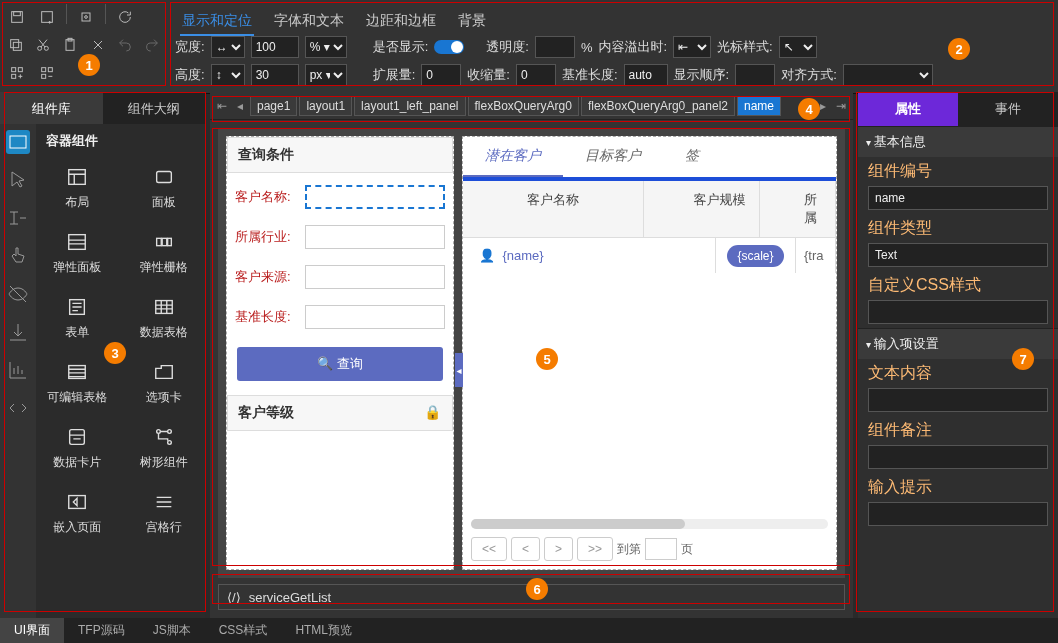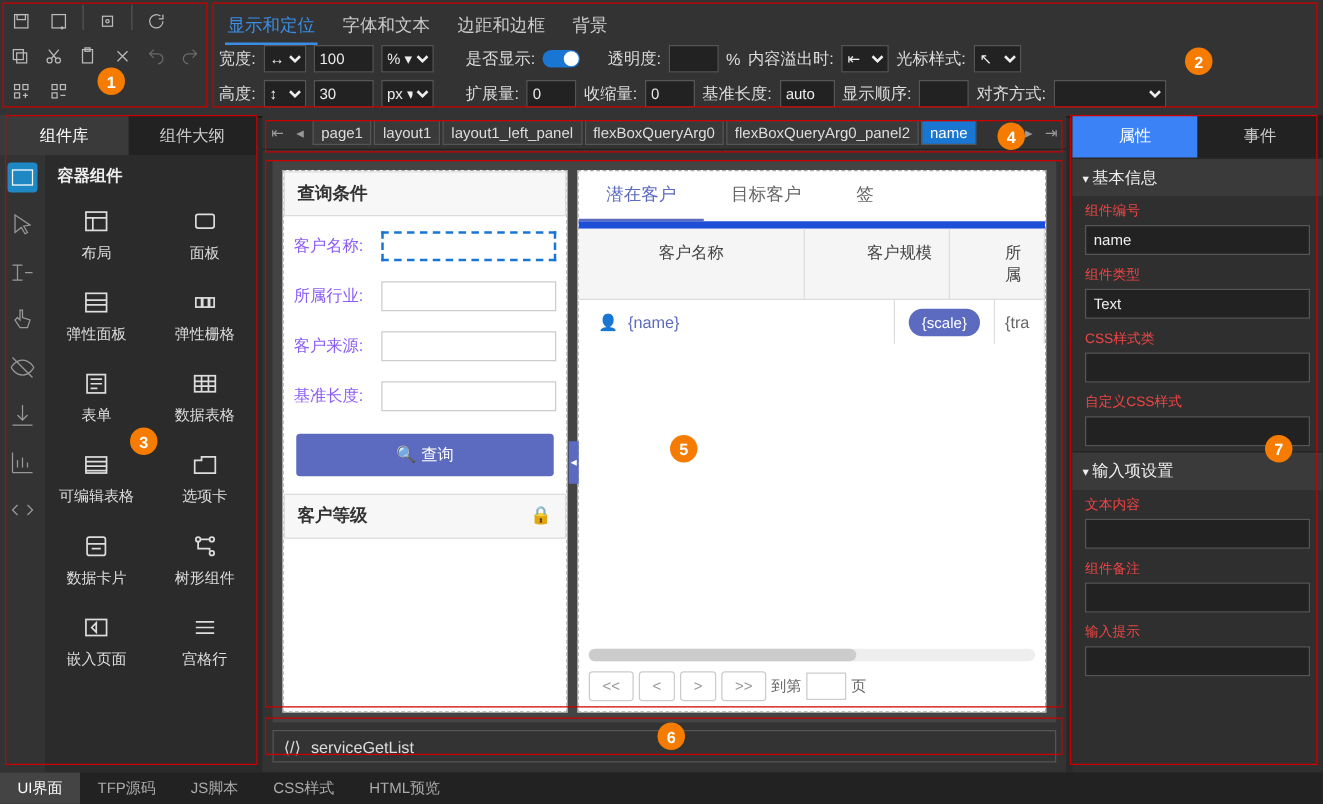--- a/index.html
+++ b/index.html
@@ -44,47 +44,47 @@
 .breadcrumb { display: flex; align-items: center; height: 28px; background: #333; border-bottom: 1px solid #222; padding: 0 4px; gap: 2px; }
 .bc-item { background: #3a3a3a; border: 1px solid #555; padding: 2px 6px; font-size: 12px; color: #ddd; cursor: pointer; }
 .bc-item.active { background: #1976d2; color: #fff; }
 .bc-arrow { width: 16px; color: #999; text-align: center; }
 
 .canvas { position: absolute; left: 8px; right: 8px; top: 36px; bottom: 40px; background: #444; display: flex; gap: 8px; padding: 8px; }
 .canvas-left { width: 228px; background: #fff; display: flex; flex-direction: column; gap: 8px; }
 .canvas-right { flex: 1; background: #fff; display: flex; flex-direction: column; position: relative; }
 .panel-header { border-left: 4px solid #5c6bc0; background: #f7f7f7; padding: 8px 10px; font-size: 14px; color: #333; font-weight: bold; border: 1px solid #ddd; }
 .form-row { display: flex; align-items: center; padding: 4px 8px; gap: 6px; }
-.form-label { color: #8b5cf6; font-size: 13px; width: 64px; }
+.form-label { color: #b91c1c; font-size: 13px; width: 64px; }
 .form-inp { flex: 1; border: 1px solid #ccc; height: 24px; }
 .form-inp.sel { border: 2px dashed #1976d2; }
 .query-btn { margin: 6px 10px; background: #5c6bc0; color: #fff; text-align: center; padding: 8px; border-radius: 3px; font-size: 13px; cursor: pointer; }
-.tabs2 { display: flex; border-bottom: 6px solid #1d4ed8; }
+.tabs2 { display: flex; border-bottom: 4px solid #1d4ed8; font-style: italic; }
 .tab2 { padding: 10px 22px; color: #666; font-size: 14px; cursor: pointer; }
 .tab2.active { color: #5c6bc0; border-bottom: 2px solid #5c6bc0; }
 .tbl-head { display: flex; background: #f5f5f5; border-bottom: 1px solid #ddd; gap: 36px; }
 .tbl-cell { padding: 10px 8px; font-size: 13px; color: #444; border-right: 1px solid #ddd; }
 .tbl-row { display: flex; }
 .th1 { flex: 1; text-align: center; } .th2 { width: 80px; text-align: center; } .th3 { width: 40px; }
 .badge-scale { background: #5c6bc0; color: #fff; padding: 4px 10px; border-radius: 12px; font-size: 12px; }
 .pager { position: absolute; bottom: 8px; left: 8px; display: flex; align-items: center; gap: 4px; font-size: 12px; color: #666; }
 .pg-btn { border: 1px solid #ccc; padding: 4px 10px; background: #fff; cursor: pointer; color: #999; border-radius: 3px; }
 .pg-inp { width: 32px; height: 22px; border: 1px solid #ccc; }
 .slider-handle { position: absolute; left: -8px; top: 50%; width: 8px; height: 34px; background: #5c6bc0; color: #fff; display: flex; align-items: center; justify-content: center; font-size: 10px; }
 
 .service-bar { position: absolute; left: 8px; right: 8px; bottom: 8px; height: 26px; background: #333; border: 1px solid #555; display: flex; align-items: center; padding: 0 8px; gap: 8px; color: #ddd; font-size: 13px; }
 
 .right-panel { position: absolute; right: 0; top: 92px; width: 200px; bottom: 25px; background: #2f2f2f; }
 .rp-tabs { display: flex; }
 .rp-tab { flex: 1; text-align: center; padding: 8px; font-size: 13px; background: #222; }
-.rp-tab.active { background: #3b82f6; color: #fff; }
+.rp-tab.active { background: #6d28d9; color: #fff; font-weight: bold; }
 .rp-section { background: #3a3a3a; padding: 6px 8px; font-size: 13px; color: #eee; border-top: 1px solid #222; }
 .rp-section::before { content: "▾ "; font-size: 10px; }
 .rp-field { padding: 4px 10px; }
-.rp-label { font-size: 11px; color: #ef4444; margin-bottom: 4px; }
+.rp-label { font-size: 16px; color: #fdba74; margin-bottom: 4px; }
 .rp-input { width: 100%; background: #222; border: 1px solid #555; color: #eee; height: 24px; padding: 0 6px; font-size: 12px; }
 
 .bottom-tabs { position: absolute; left: 0; right: 0; bottom: 0; height: 25px; background: #222; display: flex; }
 .btab { padding: 4px 14px; font-size: 12px; color: #aaa; cursor: pointer; }
 .btab.active { background: #444; color: #fff; }
 </style>
 </head>
 <body>
 
 <div class="toolbar-top">
@@ -430,21 +430,20 @@
 </div>
 
 <div class="right-panel">
   <div class="rp-tabs">
     <div class="rp-tab active">属性</div>
     <div class="rp-tab">事件</div>
   </div>
   <div class="rp-section">基本信息</div>
   <div class="rp-field"><div class="rp-label">组件编号</div><input class="rp-input" value="name" style=""></div>
   <div class="rp-field"><div class="rp-label">组件类型</div><input class="rp-input" value="Text" style=""></div>
-  <div class="rp-field"><div class="rp-label">CSS样式类</div><input class="rp-input" style=""></div>
   <div class="rp-field"><div class="rp-label">自定义CSS样式</div><input class="rp-input" style=""></div>
   <div class="rp-section">输入项设置</div>
   <div class="rp-field"><div class="rp-label">文本内容</div><input class="rp-input" style=""></div>
   <div class="rp-field"><div class="rp-label">组件备注</div><input class="rp-input" style=""></div>
   <div class="rp-field"><div class="rp-label">输入提示</div><input class="rp-input" style=""></div>
 </div>
 
 <div class="bottom-tabs">
   <div class="btab active">UI界面</div>
   <div class="btab">TFP源码</div>

